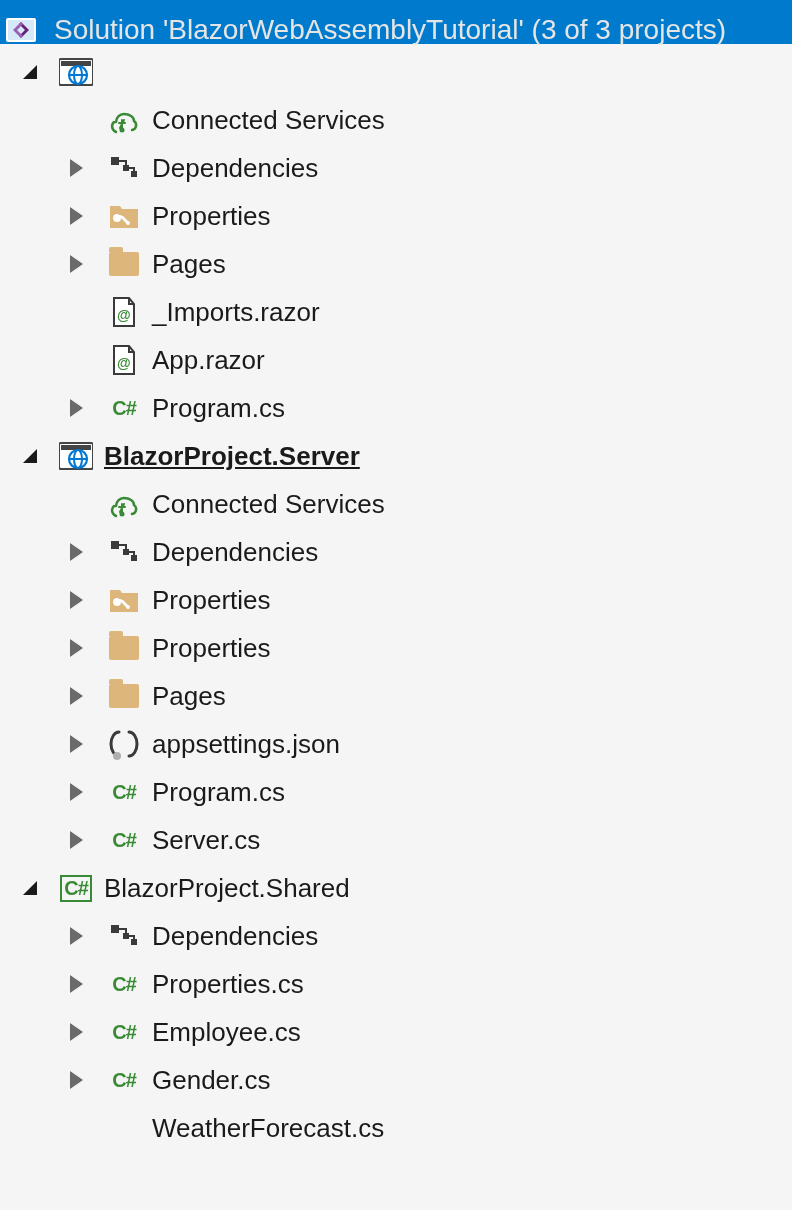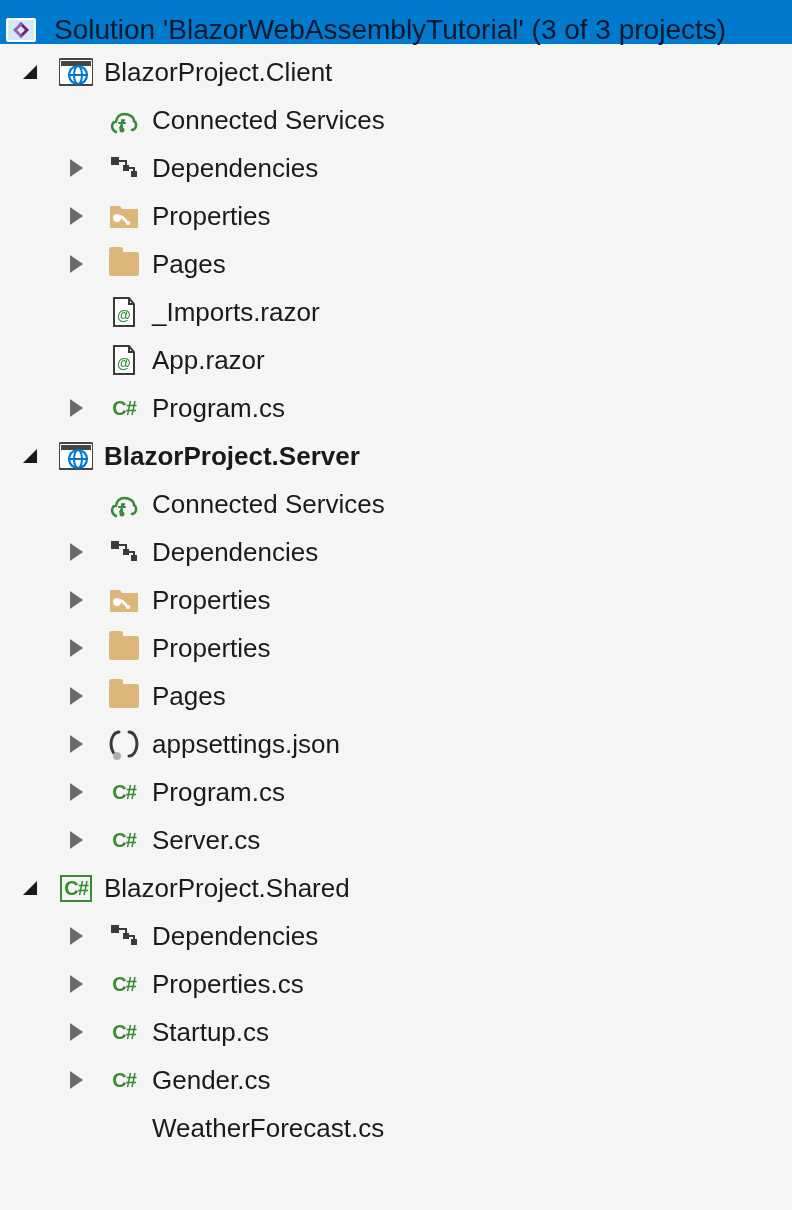--- a/index.html
+++ b/index.html
@@ -7,21 +7,21 @@
     width: 792px;
     height: 1210px;
     background: #f5f5f5;
     font-family: "Segoe UI", Arial, sans-serif;
     font-size: 26px;
     color: #1a1a1a;
     overflow: hidden;
   }
   .header {
     background: #007acc;
-    color: #0f172a;
+    color: #e5e5e5;
     display: flex;
     align-items: center;
     padding: 20px 6px 4px 4px;
     height: 44px;
   }
   .header .sln-icon {
     width: 34px;
     height: 32px;
     margin-right: 12px;
     display: inline-flex;
@@ -41,21 +41,21 @@
     height: 48px;
     display: inline-flex;
     align-items: center;
     justify-content: center;
     flex-shrink: 0;
   }
   .label {
     padding-left: 4px;
     white-space: nowrap;
   }
-  .bold { font-weight: 700; }
+  .bold { font-weight: 700; text-decoration: underline; }
   .tri-expanded {
     display:inline-block;
     width: 0; height: 0;
     border-style: solid;
     border-width: 0 0 14px 14px;
     border-color: transparent transparent #1a1a1a transparent;
     transform: translate(2px,0);
   }
   .tri-collapsed {
     display:inline-block;
@@ -99,21 +99,20 @@
         <span class="icon-box">
           <svg width="34" height="30" viewBox="0 0 34 30">
             <rect x="0" y="2" width="34" height="26" rx="2" fill="#fff" stroke="#444" stroke-width="2"></rect>
             <rect x="2" y="4" width="30" height="5" fill="#444"></rect>
             <circle cx="19" cy="18" r="9" fill="#fff" stroke="#0078d4" stroke-width="2.2"></circle>
             <ellipse cx="19" cy="18" rx="4" ry="9" fill="none" stroke="#0078d4" stroke-width="2"></ellipse>
             <line x1="10" y1="18" x2="28" y2="18" stroke="#0078d4" stroke-width="2"></line>
           </svg>
         </span>
       </span>
-      <span class="label">BlazorProject.Client</span>
     </div>
     <div class="row">
       <span class="cell"></span>
       <span class="cell"></span>
       <span class="cell">
         <span class="icon-box">
           <svg width="32" height="28" viewBox="0 0 32 28">
             <path d="M8 16 a8 8 0 0 1 8 -8 a10 7 0 0 1 10 7 a5 5 0 0 1 -2 9" fill="none" stroke="#388a34" stroke-width="2.5" stroke-linecap="round"></path>
             <path d="M6 16 a6 6 0 0 0 2 10" fill="none" stroke="#388a34" stroke-width="2.5" stroke-linecap="round"></path>
             <path d="M14 14 L14 22 M11 17 L17 17 M12 22 L16 14" stroke="#388a34" stroke-width="2" fill="none" stroke-linecap="round"></path>
@@ -378,21 +377,21 @@
     <div class="row">
       <span class="cell"></span>
       <span class="cell">
         <span class="tri-collapsed"></span>
       </span>
       <span class="cell">
         <span class="icon-box">
           <span class="csharp">C#</span>
         </span>
       </span>
-      <span class="label">Startup.cs</span>
+      <span class="label">Employee.cs</span>
     </div>
     <div class="row">
       <span class="cell"></span>
       <span class="cell">
         <span class="tri-collapsed"></span>
       </span>
       <span class="cell">
         <span class="icon-box">
           <span class="csharp">C#</span>
         </span>

